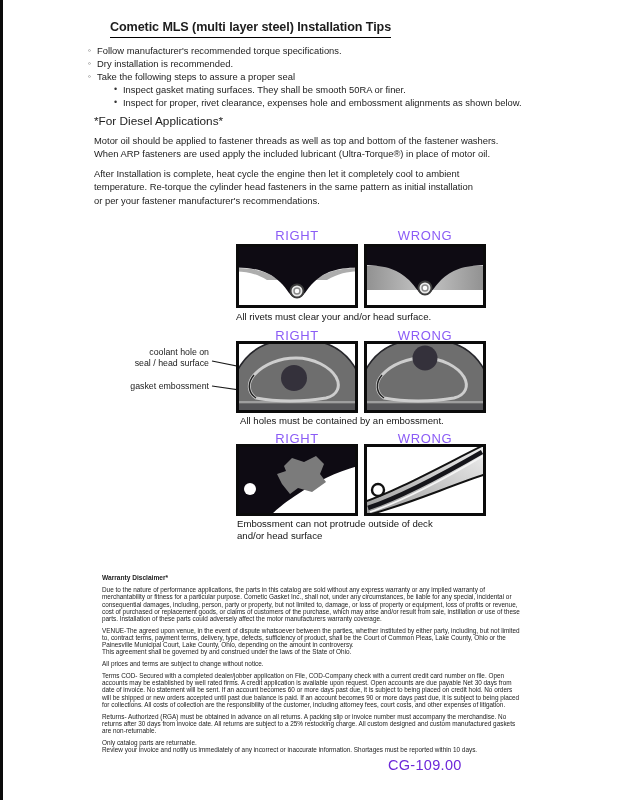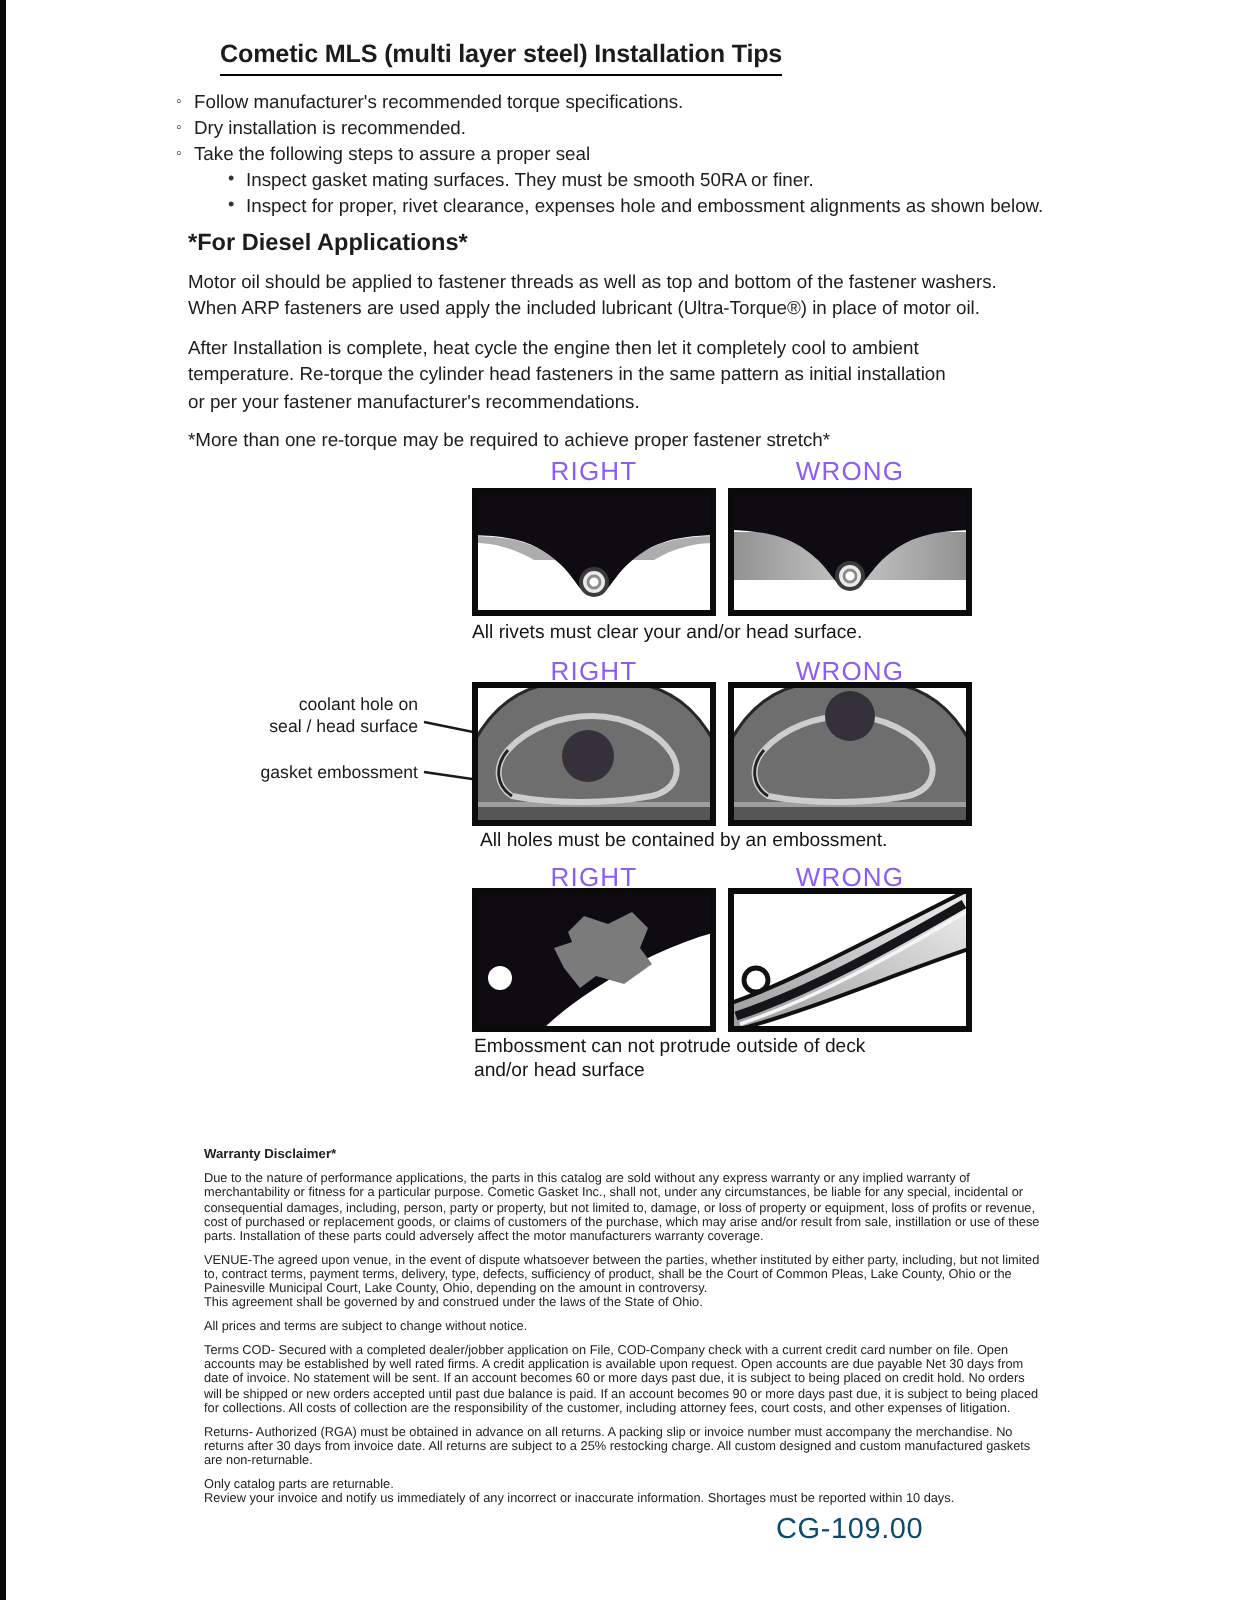--- a/index.html
+++ b/index.html
@@ -12,40 +12,40 @@
     position:absolute;left:110px;top:20px;margin:0;
     font-size:12.6px;font-weight:bold;letter-spacing:-0.1px;white-space:nowrap;
     border-bottom:1.6px solid #000;padding-bottom:3px;
   }
   .bullets{position:absolute;left:88px;top:44px;font-size:9.4px;line-height:13px;}
   .b{display:flex;white-space:nowrap;}
   .b .m{width:9px;font-size:8px;line-height:13px;color:#333;}
   .b.sub{margin-left:26px;}
   .b.sub .m{width:9px;font-size:9px;}
   .diesel{position:absolute;left:94px;top:115px;width:440px;font-size:9.4px;line-height:13.5px;}
-  .d-head{font-size:11.8px;font-weight:bold;margin:0 0 5px 0;}
+  .d-head{font-size:11.8px;font-weight:normal;margin:0 0 5px 0;}
   .diesel p{margin:0 0 6px 0;white-space:pre-line;}
   .dg-label{position:absolute;width:122px;text-align:center;font-size:13px;letter-spacing:0.6px;color:#8b5cf6;}
   .col-l{left:236px;} .col-r{left:364px;}
   .r1h{top:228px;} .r2h{top:328px;} .r3h{top:431px;}
   .panel{position:absolute;display:block;}
   .p1l{left:236px;top:244px;} .p1r{left:364px;top:244px;}
   .p2l{left:236px;top:341px;} .p2r{left:364px;top:341px;}
   .p3l{left:236px;top:444px;} .p3r{left:364px;top:444px;}
   .caption{position:absolute;font-size:9.6px;color:#151515;white-space:pre-line;line-height:11.5px;}
   .cap1{left:236px;top:311px;} .cap2{left:240px;top:415px;} .cap3{left:237px;top:518px;}
   .ann{position:absolute;width:110px;text-align:right;font-size:8.8px;line-height:10.5px;color:#1a1a1a;}
   .ann-coolant{left:99px;top:347px;}
   .ann-emboss{left:99px;top:381px;}
   .overlay{position:absolute;left:0;top:0;pointer-events:none;}
   .disclaimer{position:absolute;left:102px;top:574px;width:418px;font-size:6.4px;line-height:7.2px;color:#222;}
   .disc-head{font-weight:bold;font-size:6.6px;margin:0 0 5px 0;}
   .disclaimer p{margin:0;}
   .disclaimer p.gap{margin-bottom:4.6px;}
-  .page-num{position:absolute;left:388px;top:757px;font-size:14.5px;letter-spacing:0.3px;color:#0c4a6e;}
+  .page-num{position:absolute;left:388px;top:757px;font-size:14.5px;letter-spacing:0.3px;color:#6d28d9;}
 </style>
 </head>
 <body>
 
 <div class="page">
   <div class="edge-bar"></div>
 
   <h1 class="title">Cometic MLS (multi layer steel) Installation Tips</h1>
 
   <div class="bullets">
@@ -56,36 +56,35 @@
     <div class="b">
         <span class="m">◦</span>
         <span>Dry installation is recommended.</span>
       </div>
     <div class="b">
         <span class="m">◦</span>
         <span>Take the following steps to assure a proper seal</span>
       </div>
     <div class="b sub">
         <span class="m">•</span>
-        <span>Inspect gasket mating surfaces.  They must be smooth 50RA or finer.</span>
+        <span>Inspect gasket mating surfaces.  They shall be smooth 50RA or finer.</span>
       </div>
     <div class="b sub">
         <span class="m">•</span>
         <span>Inspect for proper, rivet clearance, expenses hole and embossment alignments as shown below.</span>
       </div>
   </div>
 
   <div class="diesel">
     <div class="d-head">*For Diesel Applications*</div>
     <p>Motor oil should be applied to fastener threads as well as top and bottom of the fastener washers.
 When ARP fasteners are used apply the included lubricant (Ultra-Torque®) in place of motor oil.</p>
     <p>After Installation is complete, heat cycle the engine then let it completely cool to ambient
 temperature. Re-torque the cylinder head fasteners in the same pattern as initial installation
 or per your fastener manufacturer's recommendations.</p>
-    <p>*More than one re-torque may be required to achieve proper fastener stretch*</p>
   </div>
 
   <div class="dg-label col-l r1h">RIGHT</div>
   <div class="dg-label col-r r1h">WRONG</div>
 
   <svg class="panel p1l" width="122" height="64" viewBox="0 0 122 64">
     <rect x="0" y="0" width="122" height="64" fill="#ffffff"></rect>
     <path d="M1,24 C20,24.5 30,27 43,36 L31,36 C20,29.5 10,27.5 1,27.5 Z" fill="#adadad"></path>
     <path d="M121,24 C102,24.5 92,27 79,36 L91,36 C102,29.5 112,27.5 121,27.5 Z" fill="#adadad"></path>
     <path d="M0,0 H122 V23.5 C99,24 89,28 78,38 C70,45 68,54 61,54 C54,54 52,45 44,38 C33,28 23,24 0,23.5 Z" fill="#0e0b13"></path>

